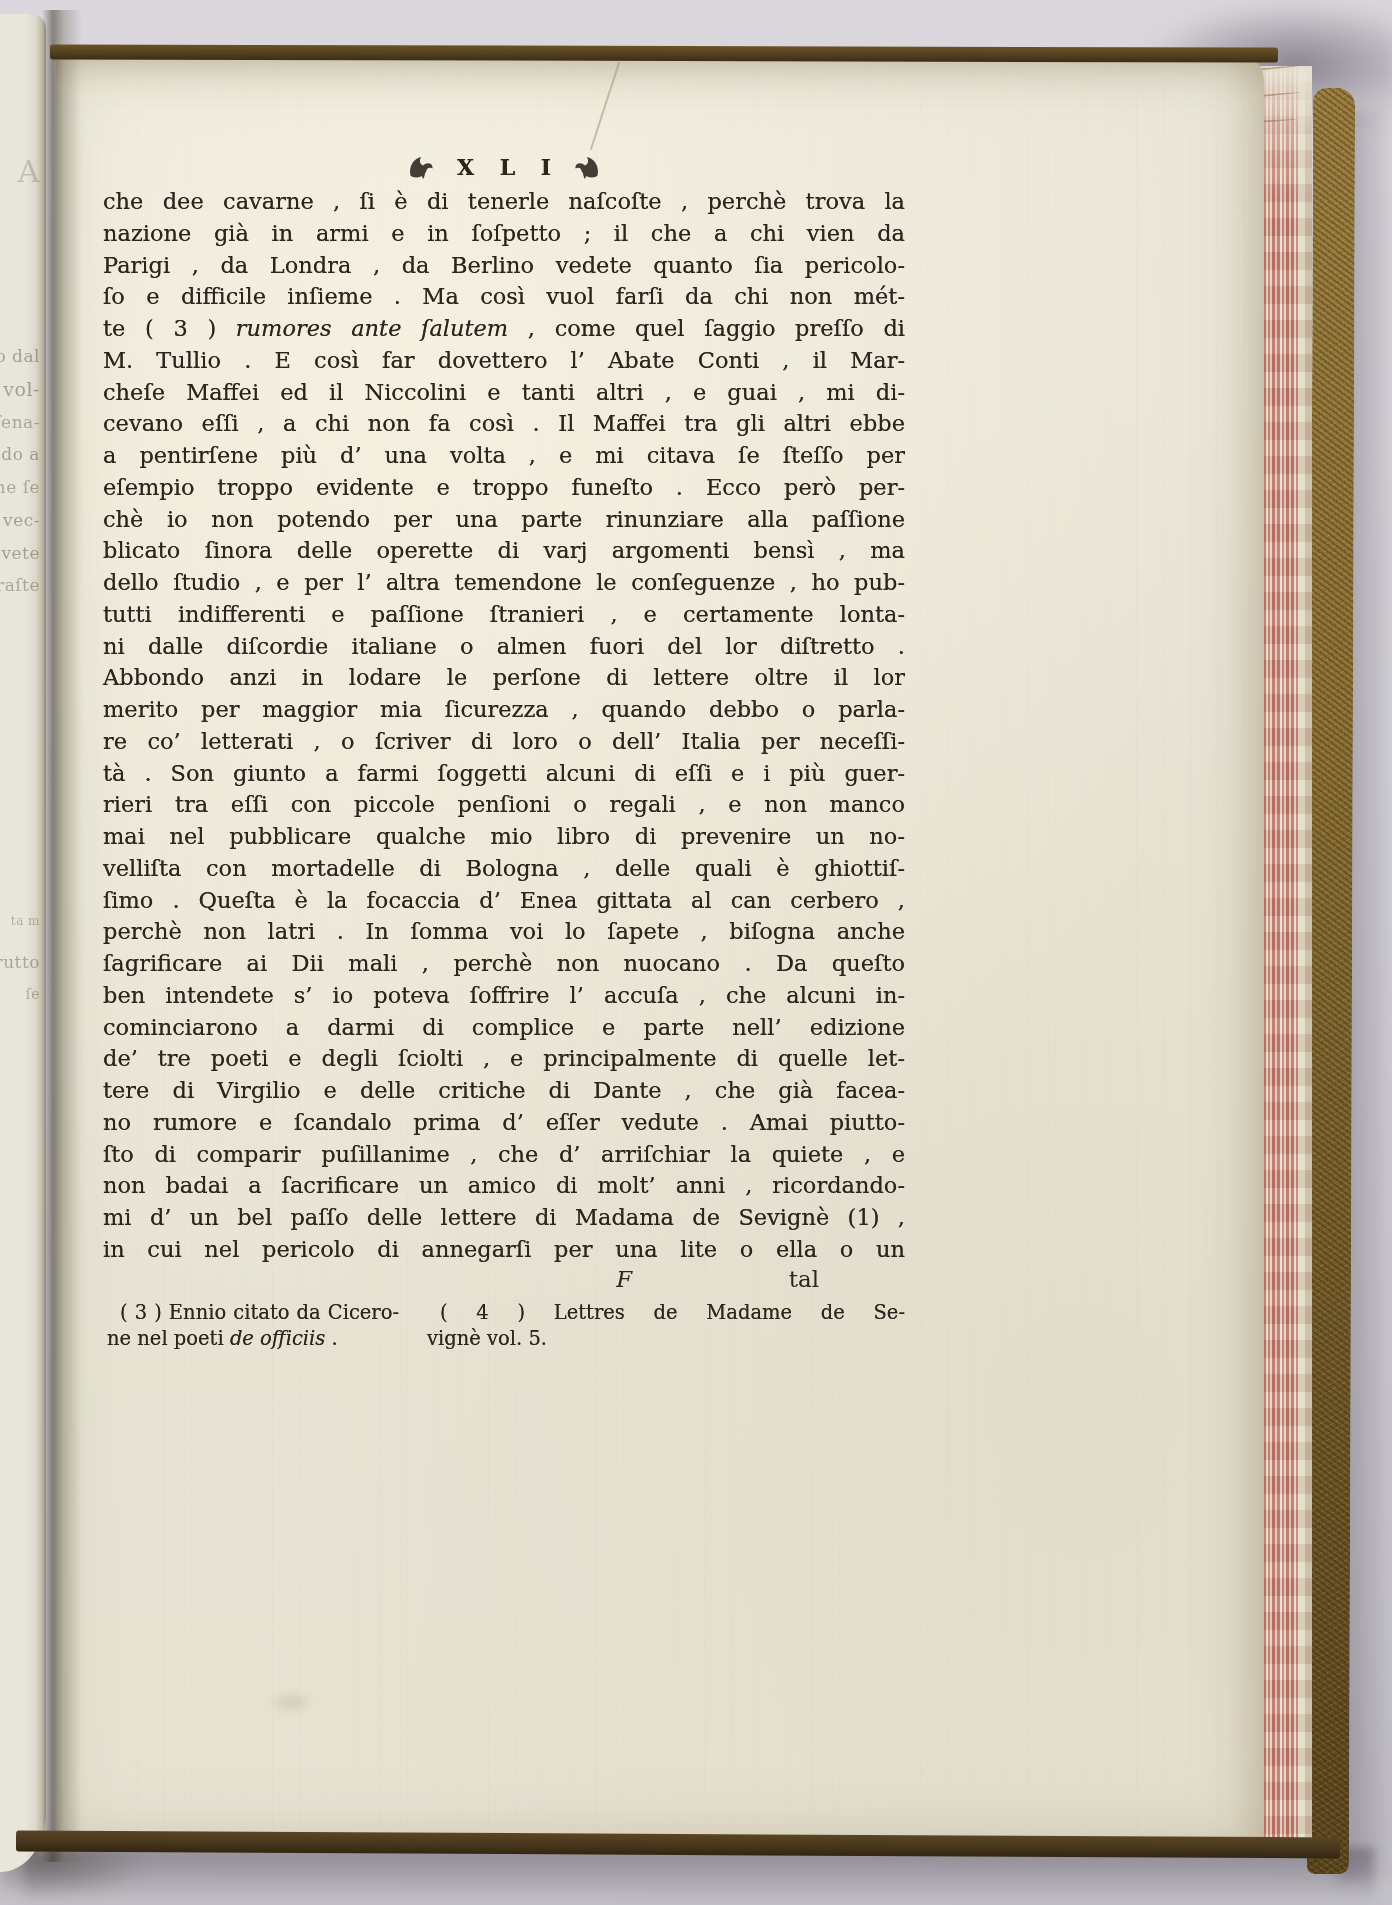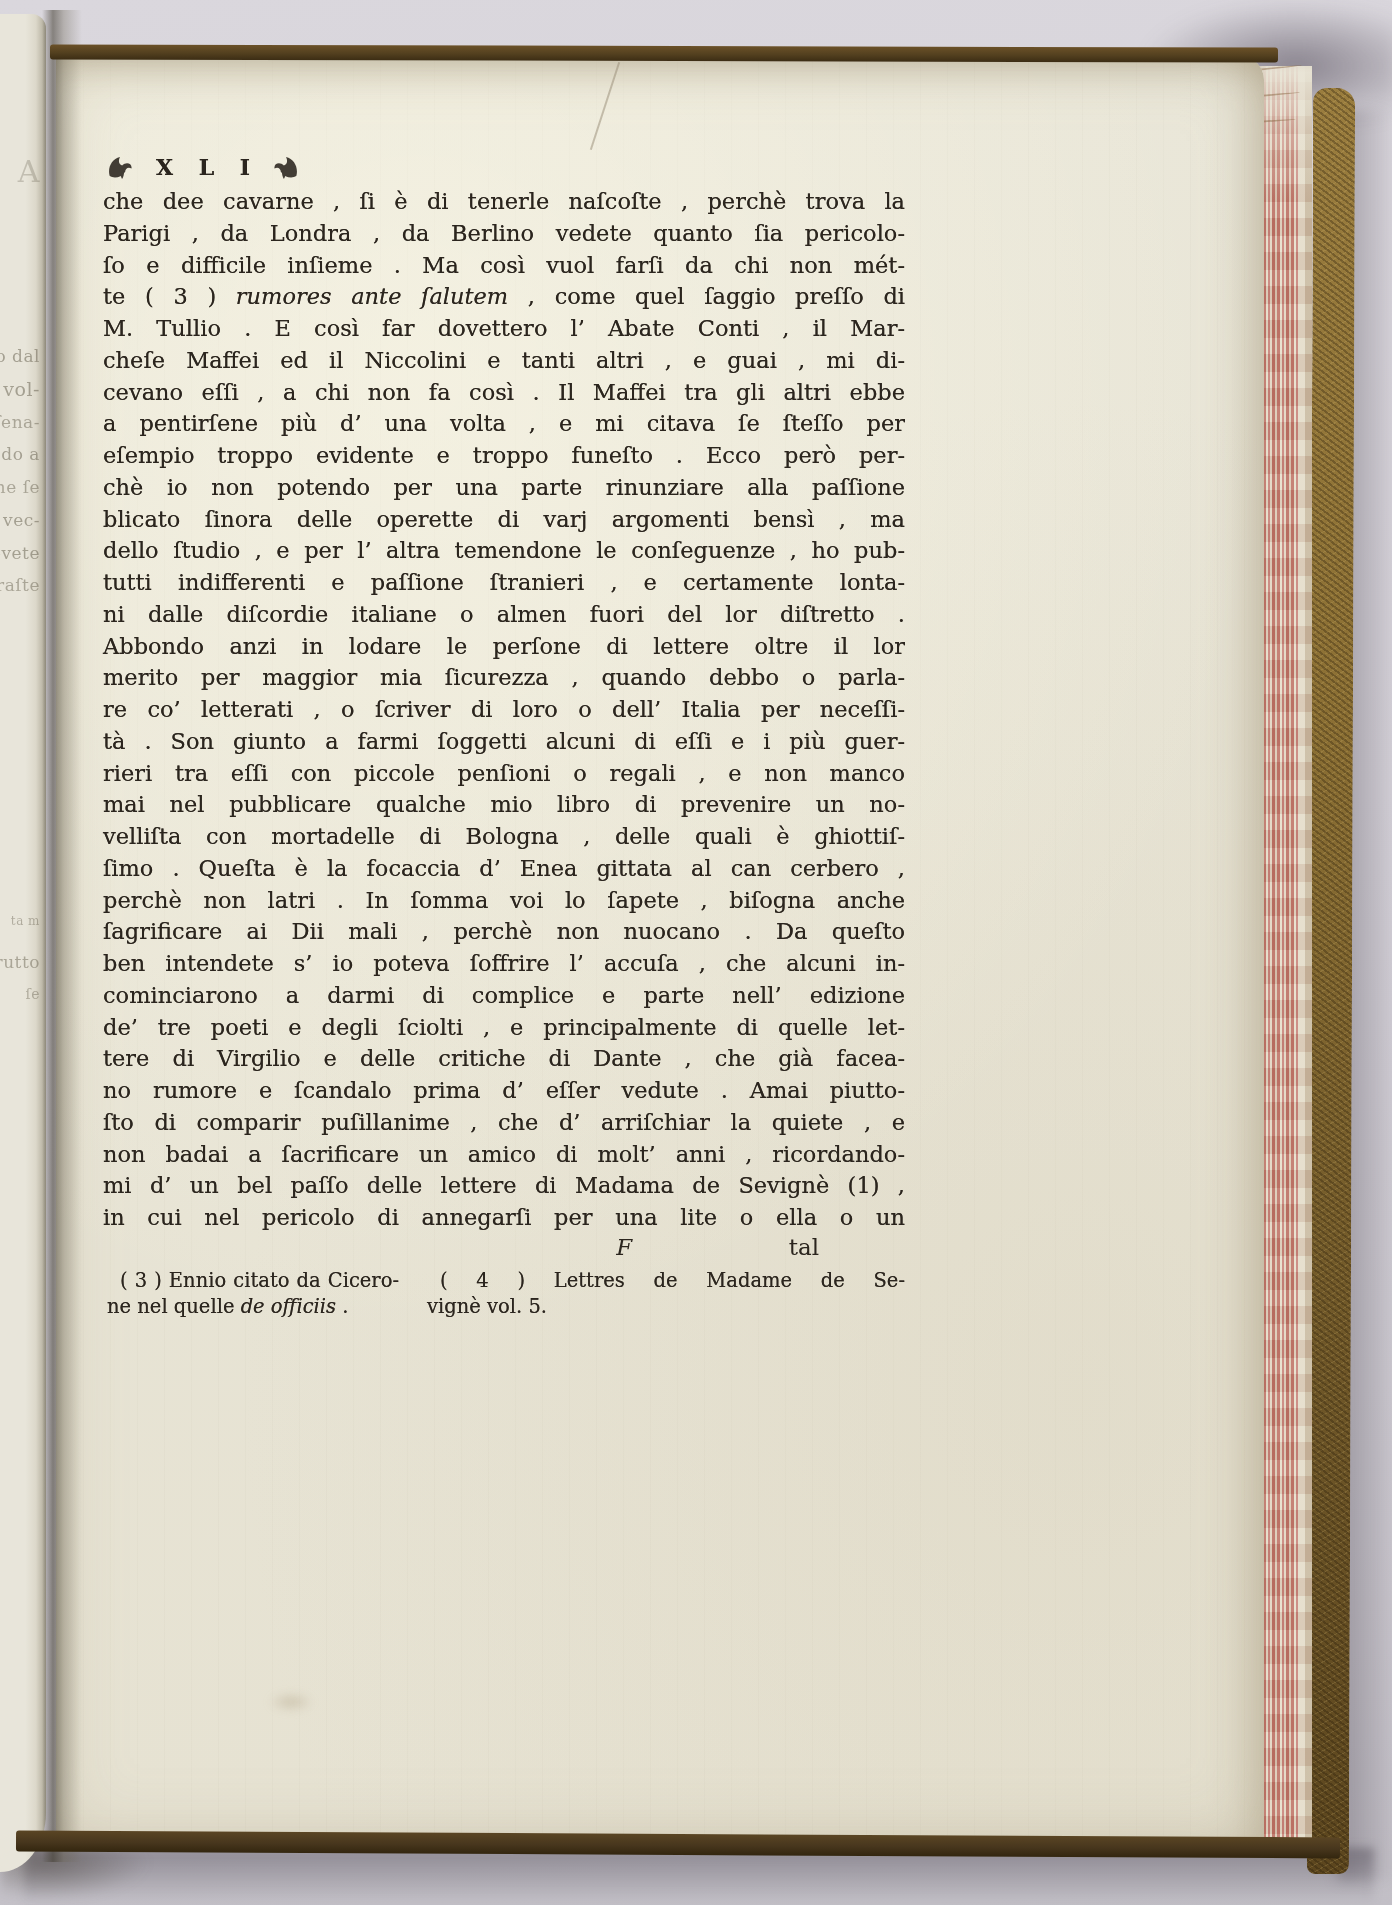--- a/index.html
+++ b/index.html
@@ -61,21 +61,21 @@
       repeating-linear-gradient(90deg,rgba(120,110,85,.03) 0 1px,transparent 1px 27px),
       linear-gradient(var(--paper),#e6e2d2);
     box-shadow:inset 0 0 70px rgba(160,148,120,.28), inset -26px 0 46px -18px rgba(168,155,126,.45), inset 0 26px 40px -22px rgba(150,135,105,.5);
     border-radius:2px 24px 4px 2px;}
   .crease{position:absolute;left:548px;top:4px;width:2px;height:92px;background:rgba(150,138,115,.5);
     transform:rotate(18deg);filter:blur(.6px);}
   .stain{position:absolute;left:212px;top:1636px;width:46px;height:20px;border-radius:50%;
     background:radial-gradient(ellipse,rgba(173,158,128,.45),transparent 70%);filter:blur(4px);}
   
   .textblock{position:absolute;left:47px;top:92px;width:802px;color:var(--ink);}
-  .pagehead{height:38px;display:flex;align-items:center;justify-content:flex-start;gap:10px;}
+  .pagehead{height:38px;display:flex;align-items:center;justify-content:center;gap:10px;}
   .pagenum{font-size:22px;font-weight:bold;letter-spacing:9px;text-indent:9px;
     text-shadow:0 0 .5px rgba(43,37,30,.8);}
   .fleuron{width:34px;height:25px;fill:var(--ink);opacity:.88;}
   .fleuron.mirror{transform:scaleX(-1);}
   .line{font-size:22.5px;line-height:31.75px;text-align:justify;text-align-last:justify;
     text-shadow:0 0 .45px rgba(43,37,30,.75);}
   .line.last-left{text-align-last:left;}
   .sigrow{position:relative;height:34px;font-size:23px;}
   .signature{position:absolute;left:64%;font-style:italic;}
   .catchword{position:absolute;right:86px;}
@@ -130,20 +130,21 @@
         </svg>
         <span class="pagenum">X L I</span>
         <svg class="fleuron mirror" viewBox="0 0 24 24">
           <path d="M2 20 C0 12 4 4 12 2 C10 6 11 9 14 10 C18 6 24 8 23 13 C20 11 17 13 17 16 C13 22 6 23 2 20 Z"></path>
           <path d="M13 10 C16 14 17 18 14 23 C12 19 11 14 13 10 Z"></path>
         </svg>
       </div>
 
       <div id="body-lines">
           <div class="line"><span>che dee cavarne , ſi è di tenerle naſcoſte , perchè trova la</span></div>
+          <div class="line"><span>nazione già in armi e in ſoſpetto ; il che a chi vien da</span></div>
           <div class="line"><span>Parigi , da Londra , da Berlino vedete quanto ſia pericolo-</span></div>
           <div class="line"><span>ſo e difficile inſieme . Ma così vuol farſi da chi non mét-</span></div>
           <div class="line"><span>te ( 3 ) </span><i>rumores ante ſalutem</i><span> , come quel ſaggio preſſo di</span></div>
           <div class="line"><span>M. Tullio . E così far dovettero l’ Abate Conti , il Mar-</span></div>
           <div class="line"><span>cheſe Maffei ed il Niccolini e tanti altri , e guai , mi di-</span></div>
           <div class="line"><span>cevano eſſi , a chi non fa così . Il Maffei tra gli altri ebbe</span></div>
           <div class="line"><span>a pentirſene più d’ una volta , e mi citava ſe ſteſſo per</span></div>
           <div class="line"><span>eſempio troppo evidente e troppo funeſto . Ecco però per-</span></div>
           <div class="line"><span>chè io non potendo per una parte rinunziare alla paſſione</span></div>
           <div class="line"><span>blicato ſinora delle operette di varj argomenti bensì , ma</span></div>
@@ -172,21 +173,21 @@
         </div>
 
       <div class="sigrow">
         <span class="signature">F</span>
         <span class="catchword">tal</span>
       </div>
 
       <div class="footnotes">
         <div class="fn fn-left">
             <div class="line"><span>( 3 ) Ennio citato da Cicero-</span></div>
-            <div class="line last-left"><span>ne nel quelle </span><i>de officiis</i><span> .</span></div>
+            <div class="line last-left"><span>ne nel poeti </span><i>de officiis</i><span> .</span></div>
           </div>
         <div class="fn fn-right">
             <div class="line"><span>( 4 ) Lettres de Madame de Se-</span></div>
             <div class="line last-left"><span>vignè vol. 5.</span></div>
           </div>
       </div>
 
     </div>
   </div>
 

